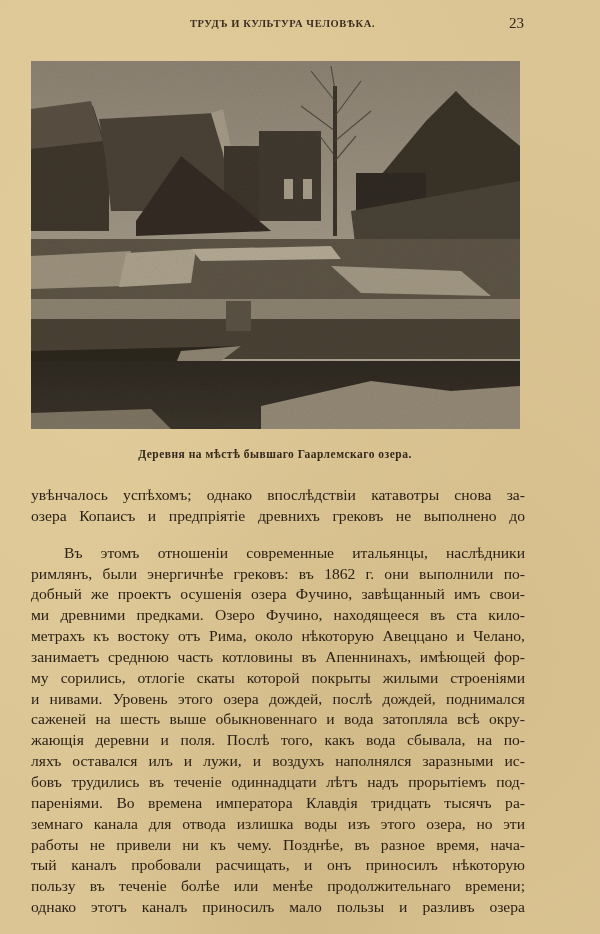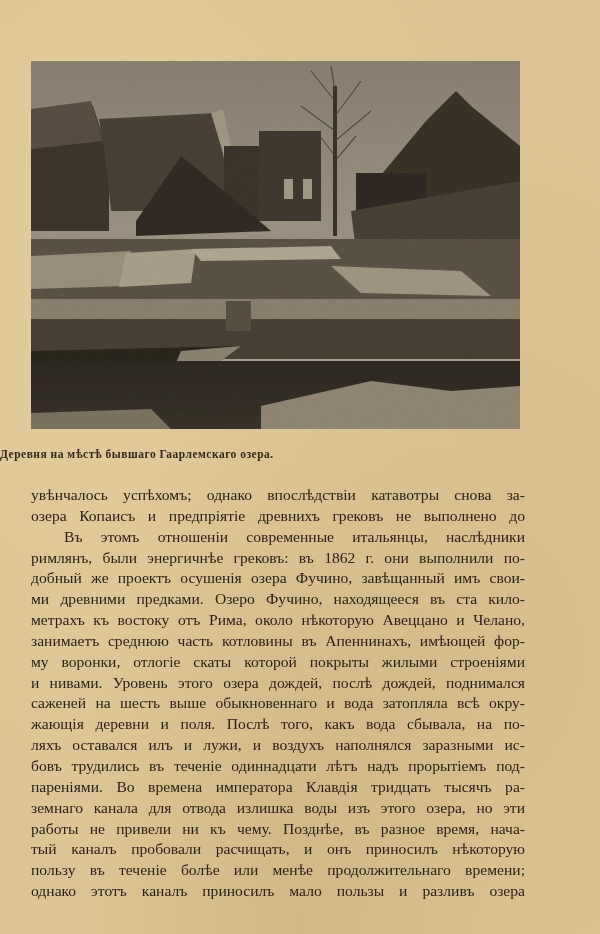--- a/index.html
+++ b/index.html
@@ -62,21 +62,21 @@
   .figure svg {
     display: block;
     width: 489px;
     height: 368px;
   }
   .caption {
     position: absolute;
     left: 0;
     width: 550px;
     top: 448px;
-    text-align: left;
+    text-align: center;
     font-family: "Liberation Serif", serif;
     font-size: 11.5px;
     letter-spacing: 0.5px;
     font-weight: bold;
     color: #33281c;
     white-space: nowrap;
   }
   .body-text {
     position: absolute;
     left: 31px;
@@ -93,27 +93,32 @@
     white-space: nowrap;
     text-align: justify;
     text-align-last: justify;
     overflow: visible;
   }
   .line.last {
     text-align-last: left;
   }
   .line.indent {
     padding-left: 33px;
+    margin-top: 16px;
   }
 </style>
 </head>
 <body>
 
 <div class="page">
 
+  <div class="running-head">
+    <span class="running-title">ТРУДЪ И КУЛЬТУРА ЧЕЛОВѢКА.</span>
+    <span class="page-number">23</span>
+  </div>
 
   <div class="figure">
     <svg viewBox="0 0 489 368" xmlns="http://www.w3.org/2000/svg">
       <defs>
         <linearGradient id="sky" x1="0" y1="0" x2="0" y2="1">
           <stop offset="0" stop-color="#8c8272"></stop>
           <stop offset="1" stop-color="#b4aa98"></stop>
         </linearGradient>
         <linearGradient id="water" x1="0" y1="0" x2="0" y2="1">
           <stop offset="0" stop-color="#2f2a22"></stop>
@@ -182,21 +187,21 @@
 
     <span class="line">увѣнчалось успѣхомъ; однако впослѣдствіи катавотры снова за-</span>
     <span class="line">озера Копаисъ и предпріятіе древнихъ грековъ не выполнено до</span>
 
     <span class="line indent">Въ этомъ отношеніи современные итальянцы, наслѣдники</span>
     <span class="line">римлянъ, были энергичнѣе грековъ: въ 1862 г. они выполнили по-</span>
     <span class="line">добный же проектъ осушенія озера Фучино, завѣщанный имъ свои-</span>
     <span class="line">ми древними предками. Озеро Фучино, находящееся въ ста кило-</span>
     <span class="line">метрахъ къ востоку отъ Рима, около нѣкоторую Авеццано и Челано,</span>
     <span class="line">занимаетъ среднюю часть котловины въ Апеннинахъ, имѣющей фор-</span>
-    <span class="line">му воронки, отлогіе скаты которой покрыты жилыми строеніями</span>
+    <span class="line">му сорились, отлогіе скаты которой покрыты жилыми строеніями</span>
     <span class="line">и нивами. Уровень этого озера дождей, послѣ дождей, поднимался</span>
     <span class="line">саженей на шесть выше обыкновеннаго и вода затопляла всѣ окру-</span>
     <span class="line">жающія деревни и поля. Послѣ того, какъ вода сбывала, на по-</span>
     <span class="line">ляхъ оставался илъ и лужи, и воздухъ наполнялся заразными ис-</span>
     <span class="line">бовъ трудились въ теченіе одиннадцати лѣтъ надъ прорытіемъ под-</span>
     <span class="line">пареніями. Во времена императора Клавдія тридцать тысячъ ра-</span>
     <span class="line">земнаго канала для отвода излишка воды изъ этого озера, но эти</span>
     <span class="line">работы не привели ни къ чему. Позднѣе, въ разное время, нача-</span>
     <span class="line">тый каналъ пробовали расчищать, и онъ приносилъ нѣкоторую</span>
     <span class="line">пользу въ теченіе болѣе или менѣе продолжительнаго времени;</span>

